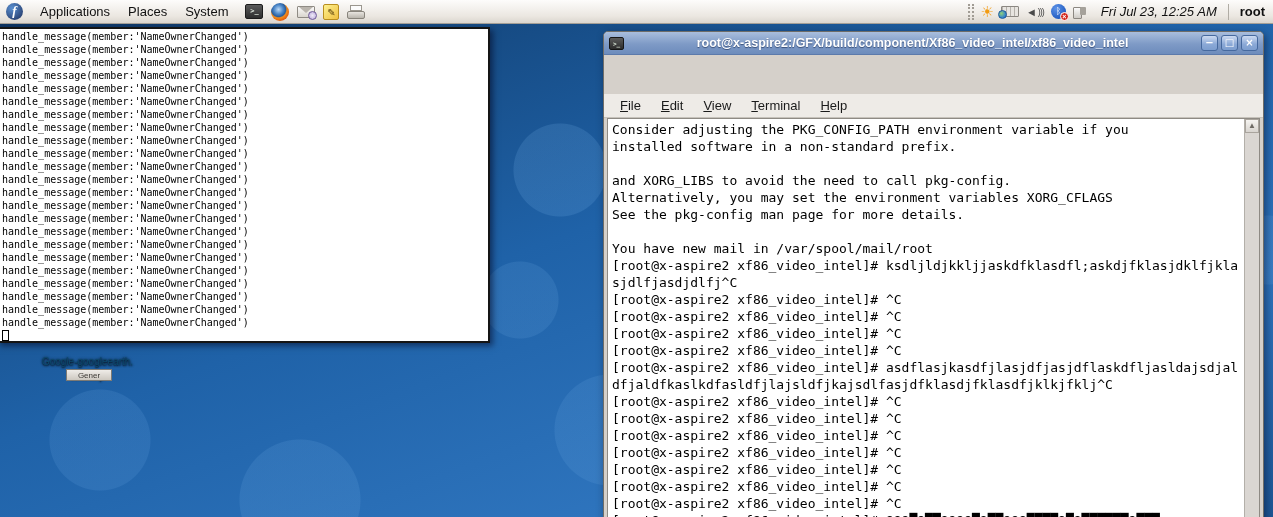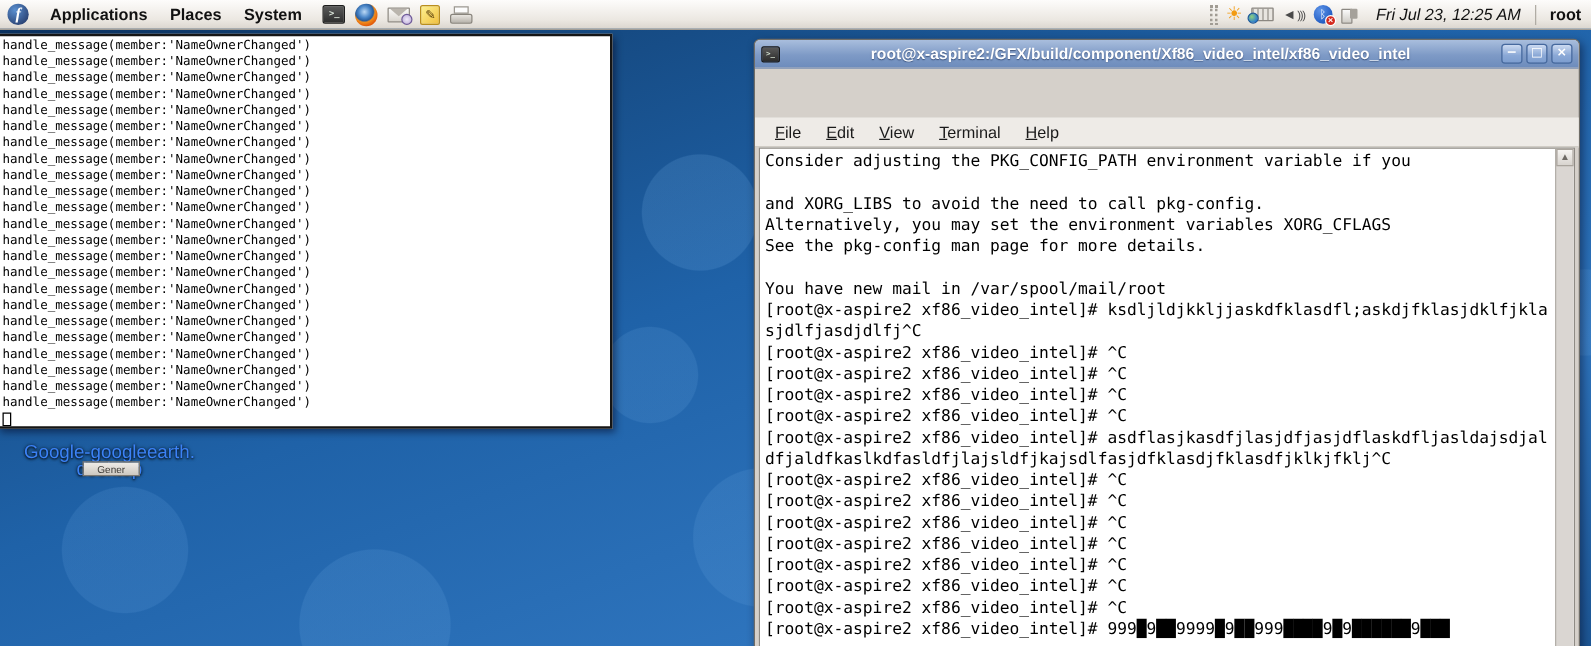--- a/index.html
+++ b/index.html
@@ -26,21 +26,21 @@
     background:linear-gradient(#fdfcfb, #ebe7e1 70%, #dbd6cf);
     border-bottom:1px solid #a39e96;
     display:flex; align-items:center; font-size:13px; color:#111;
   }
   .pleft { display:flex; align-items:center; gap:2px; padding-left:6px; }
   .pright { display:flex; align-items:center; margin-left:auto; padding-right:8px; gap:7px; }
   .f-logo { width:17px; height:17px; border-radius:50%; margin-right:6px;
     background:radial-gradient(circle at 35% 30%, #5a8fd0, #294172 80%);
     color:#fff; font:italic bold 13px/15px "Liberation Serif", serif; text-align:center; }
   [data-name="panel-menus"] { display:flex; }
-  .pmenu { padding:3px 9px; cursor:default;font-weight:bold; }
+  .pmenu { padding:3px 9px; cursor:default; }
   .launchers { display:flex; align-items:center; gap:8px; margin-left:6px; }
   .term-launch { width:18px; height:15px; background:linear-gradient(#5a5a5a,#2e2e2e); border:1px solid #1c1c1c;
     border-radius:2px; color:#dfe9dd; font:bold 7px/13px "DejaVu Sans Mono", monospace; text-align:center; }
   .ffx { width:18px; height:18px; border-radius:50%;
     background:radial-gradient(circle at 42% 36%, #bcd9f5 0%, #4a86c8 30%, #2a5d9b 46%, #f08c1c 54%, #e2590a 74%, #b33c05 100%); }
   .mail { width:18px; height:12px; background:linear-gradient(#fcfbfa,#d9d5ce); border:1px solid #8f8b84; position:relative; border-radius:1px; }
   .mail:before { content:""; position:absolute; left:1px; top:0; border-left:7px solid transparent; border-right:7px solid transparent; border-top:6px solid #bab5ad; }
   .mail .clk { position:absolute; right:-3px; bottom:-3px; width:9px; height:9px; border-radius:50%;
     background:radial-gradient(#efeaf8,#b9a8d8); border:1px solid #6f5a9a; }
   .note { width:16px; height:16px; background:linear-gradient(135deg,#fdf190,#f3c row2); background:linear-gradient(135deg,#fdf190,#f0c040); border:1px solid #b98e1e; border-radius:2px;
@@ -79,21 +79,21 @@
   .logline { font:10px/13px "DejaVu Sans Mono", monospace; color:#000; white-space:pre; }
   .log-cursor { width:7px; height:11px; border:1px solid #000; margin-top:1px; }
 
   
   #gener-btn { position:absolute; left:66px; top:337px; width:46px; height:12px; z-index:2;
     background:linear-gradient(#efece8,#cdc8c0); border:1px solid #7d7a74;
     font-size:8px; line-height:11px; color:#3d3a36; text-align:center; overflow:hidden;margin-top:32px; }
 
   
   #desktop-icon-label { position:absolute; left:6px; top:355px; width:163px; z-index:1;
-    text-align:center; color:#3b82f6; font-size:15px; line-height:14px;
+    text-align:center; color:#0c4a6e; font-size:10px; line-height:14px;
     text-shadow:0 1px 2px rgba(0,0,0,.95), 0 0 3px rgba(0,0,0,.6); cursor:default; }
 
   
   #terminal { position:absolute; left:603px; top:31px; width:661px; z-index:4;
     background:#d5d0ca; border:1px solid #6f6d68; border-radius:5px 5px 2px 2px;
     box-shadow:2px 3px 8px rgba(0,0,25,.45); }
   .titlebar { height:23px; display:flex; align-items:center; padding:0 5px; gap:22px;
     background:linear-gradient(#a9bedd, #7e9ac6 55%, #6d8cbc);
     border-bottom:1px solid #5c7aab; border-radius:4px 4px 0 0; }
   .title-icon { width:15px; height:13px; background:linear-gradient(#5a5a5a,#2c2c2c); border:1px solid #161616;
@@ -218,20 +218,21 @@
   <div class="menubar" data-name="terminal-menubar">
       <div class="tmenu" data-name="menu-file"><span class="ul" data-name="menu-accelerator">F</span>ile</div>
       <div class="tmenu" data-name="menu-edit"><span class="ul" data-name="menu-accelerator">E</span>dit</div>
       <div class="tmenu" data-name="menu-view"><span class="ul" data-name="menu-accelerator">V</span>iew</div>
       <div class="tmenu" data-name="menu-terminal"><span class="ul" data-name="menu-accelerator">T</span>erminal</div>
       <div class="tmenu" data-name="menu-help"><span class="ul" data-name="menu-accelerator">H</span>elp</div>
     </div>
   <div class="term-body" data-name="terminal-body">
     <div class="term-lines" data-name="terminal-text-area">
         <div class="tline" data-name="terminal-line">Consider adjusting the PKG_CONFIG_PATH environment variable if you</div>
+        <div class="tline" data-name="terminal-line">installed software in a non-standard prefix.</div>
         <div class="tline" data-name="terminal-line">&nbsp;</div>
         <div class="tline" data-name="terminal-line">and XORG_LIBS to avoid the need to call pkg-config.</div>
         <div class="tline" data-name="terminal-line">Alternatively, you may set the environment variables XORG_CFLAGS</div>
         <div class="tline" data-name="terminal-line">See the pkg-config man page for more details.</div>
         <div class="tline" data-name="terminal-line">&nbsp;</div>
         <div class="tline" data-name="terminal-line">You have new mail in /var/spool/mail/root</div>
         <div class="tline" data-name="terminal-line">[root@x-aspire2 xf86_video_intel]# ksdljldjkkljjaskdfklasdfl;askdjfklasjdklfjkla</div>
         <div class="tline" data-name="terminal-line">sjdlfjasdjdlfj^C</div>
         <div class="tline" data-name="terminal-line">[root@x-aspire2 xf86_video_intel]# ^C</div>
         <div class="tline" data-name="terminal-line">[root@x-aspire2 xf86_video_intel]# ^C</div>

